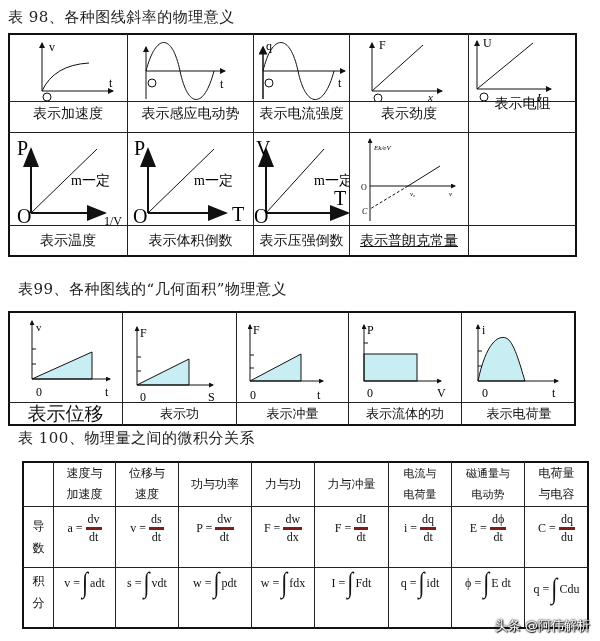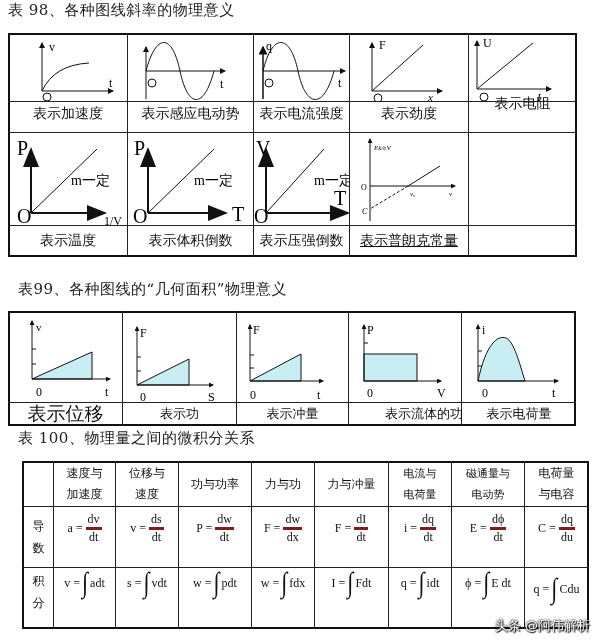--- a/index.html
+++ b/index.html
@@ -20,21 +20,21 @@
   .frac .den{line-height:15px;}
   .intg{font-size:22px;line-height:1;margin:0 2px;transform:scaleY(1.3);display:inline-block;}
   .watermark{position:absolute;right:10px;bottom:6px;font-size:13px;color:#fff;font-family:"DejaVu Sans","Liberation Sans",sans-serif;text-shadow:0 0 2px #222,0 0 2px #222,1px 1px 1px #000;}
 </style>
 </head>
 <body>
 
 
 
 
-<div class="title" style="left:8px;top:1px;">表 98、各种图线斜率的物理意义</div>
+<div class="title" style="left:8px;top:8px;">表 98、各种图线斜率的物理意义</div>
 
 <div class="tbl-border" style="left:8px;top:33px;width:569px;height:224px;"></div>
 <div class="vline" style="left:127px;top:33px;height:224px;"></div>
 <div class="vline" style="left:253px;top:33px;height:224px;"></div>
 <div class="vline" style="left:349px;top:33px;height:224px;"></div>
 <div class="vline" style="left:468px;top:33px;height:224px;"></div>
 <div class="hline" style="left:8px;top:101px;width:569px;"></div>
 <div class="hline" style="left:8px;top:132px;width:569px;"></div>
 <div class="hline" style="left:8px;top:225px;width:569px;"></div>
 
@@ -209,21 +209,21 @@
   <line x1="16" y1="53" x2="20" y2="53" stroke="#111"></line>
     <line x1="16" y1="38" x2="20" y2="38" stroke="#111"></line>
   <text x="20" y="21" font-size="12">i</text>
   <text x="20" y="84" font-size="12">0</text>
   <text x="90" y="84" font-size="12">t</text>
 </svg>
 
 <div class="cell-label sans" style="left:9px;top:403px;width:113px;height:22px;font-size:19px;">表示位移</div>
 <div class="cell-label sans" style="left:123px;top:403px;width:113px;height:22px;font-size:13px;text-align:center;">表示功</div>
 <div class="cell-label sans" style="left:237px;top:403px;width:111px;height:22px;font-size:13px;">表示冲量</div>
-<div class="cell-label sans" style="left:368px;top:403px;width:112px;height:22px;font-size:13px;">表示流体的功</div>
+<div class="cell-label sans" style="left:349px;top:403px;width:112px;height:22px;font-size:13px;">表示流体的功</div>
 <div class="cell-label sans" style="left:462px;top:403px;width:114px;height:22px;font-size:13px;">表示电荷量</div>
 
 
 <div class="title" style="left:18px;top:429px;">表 100、物理量之间的微积分关系</div>
 
 <div class="tbl-border" style="left:22px;top:461px;width:567px;height:168px;"></div>
 <div class="vline" style="left:53px;top:461px;height:168px;"></div>
 <div class="vline" style="left:115px;top:461px;height:168px;"></div>
 <div class="vline" style="left:178px;top:461px;height:168px;"></div>
 <div class="vline" style="left:251px;top:461px;height:168px;"></div>

